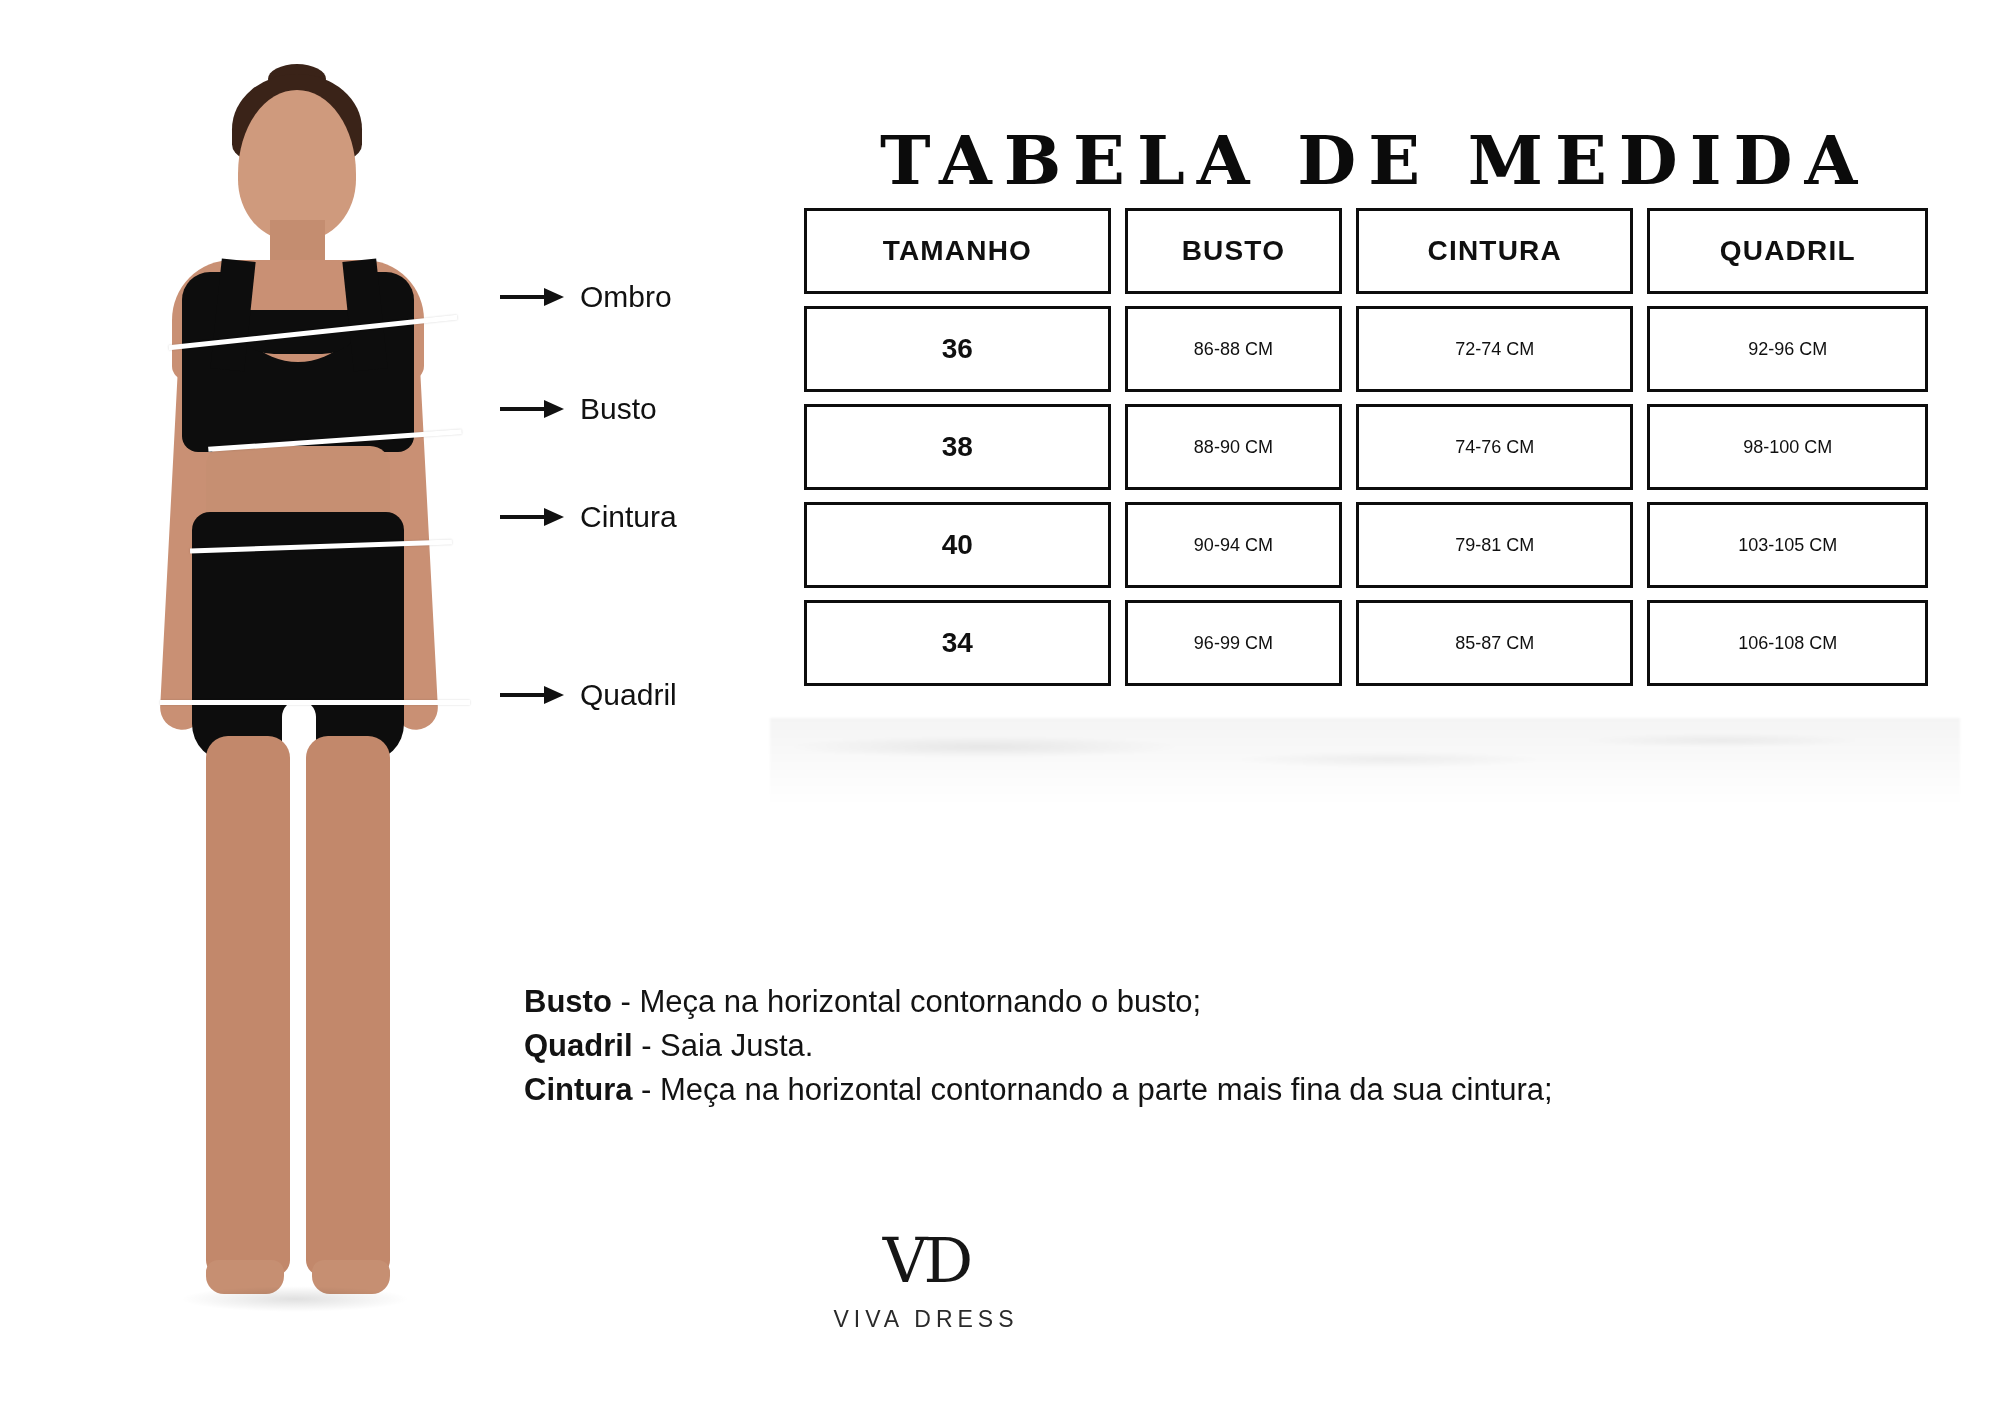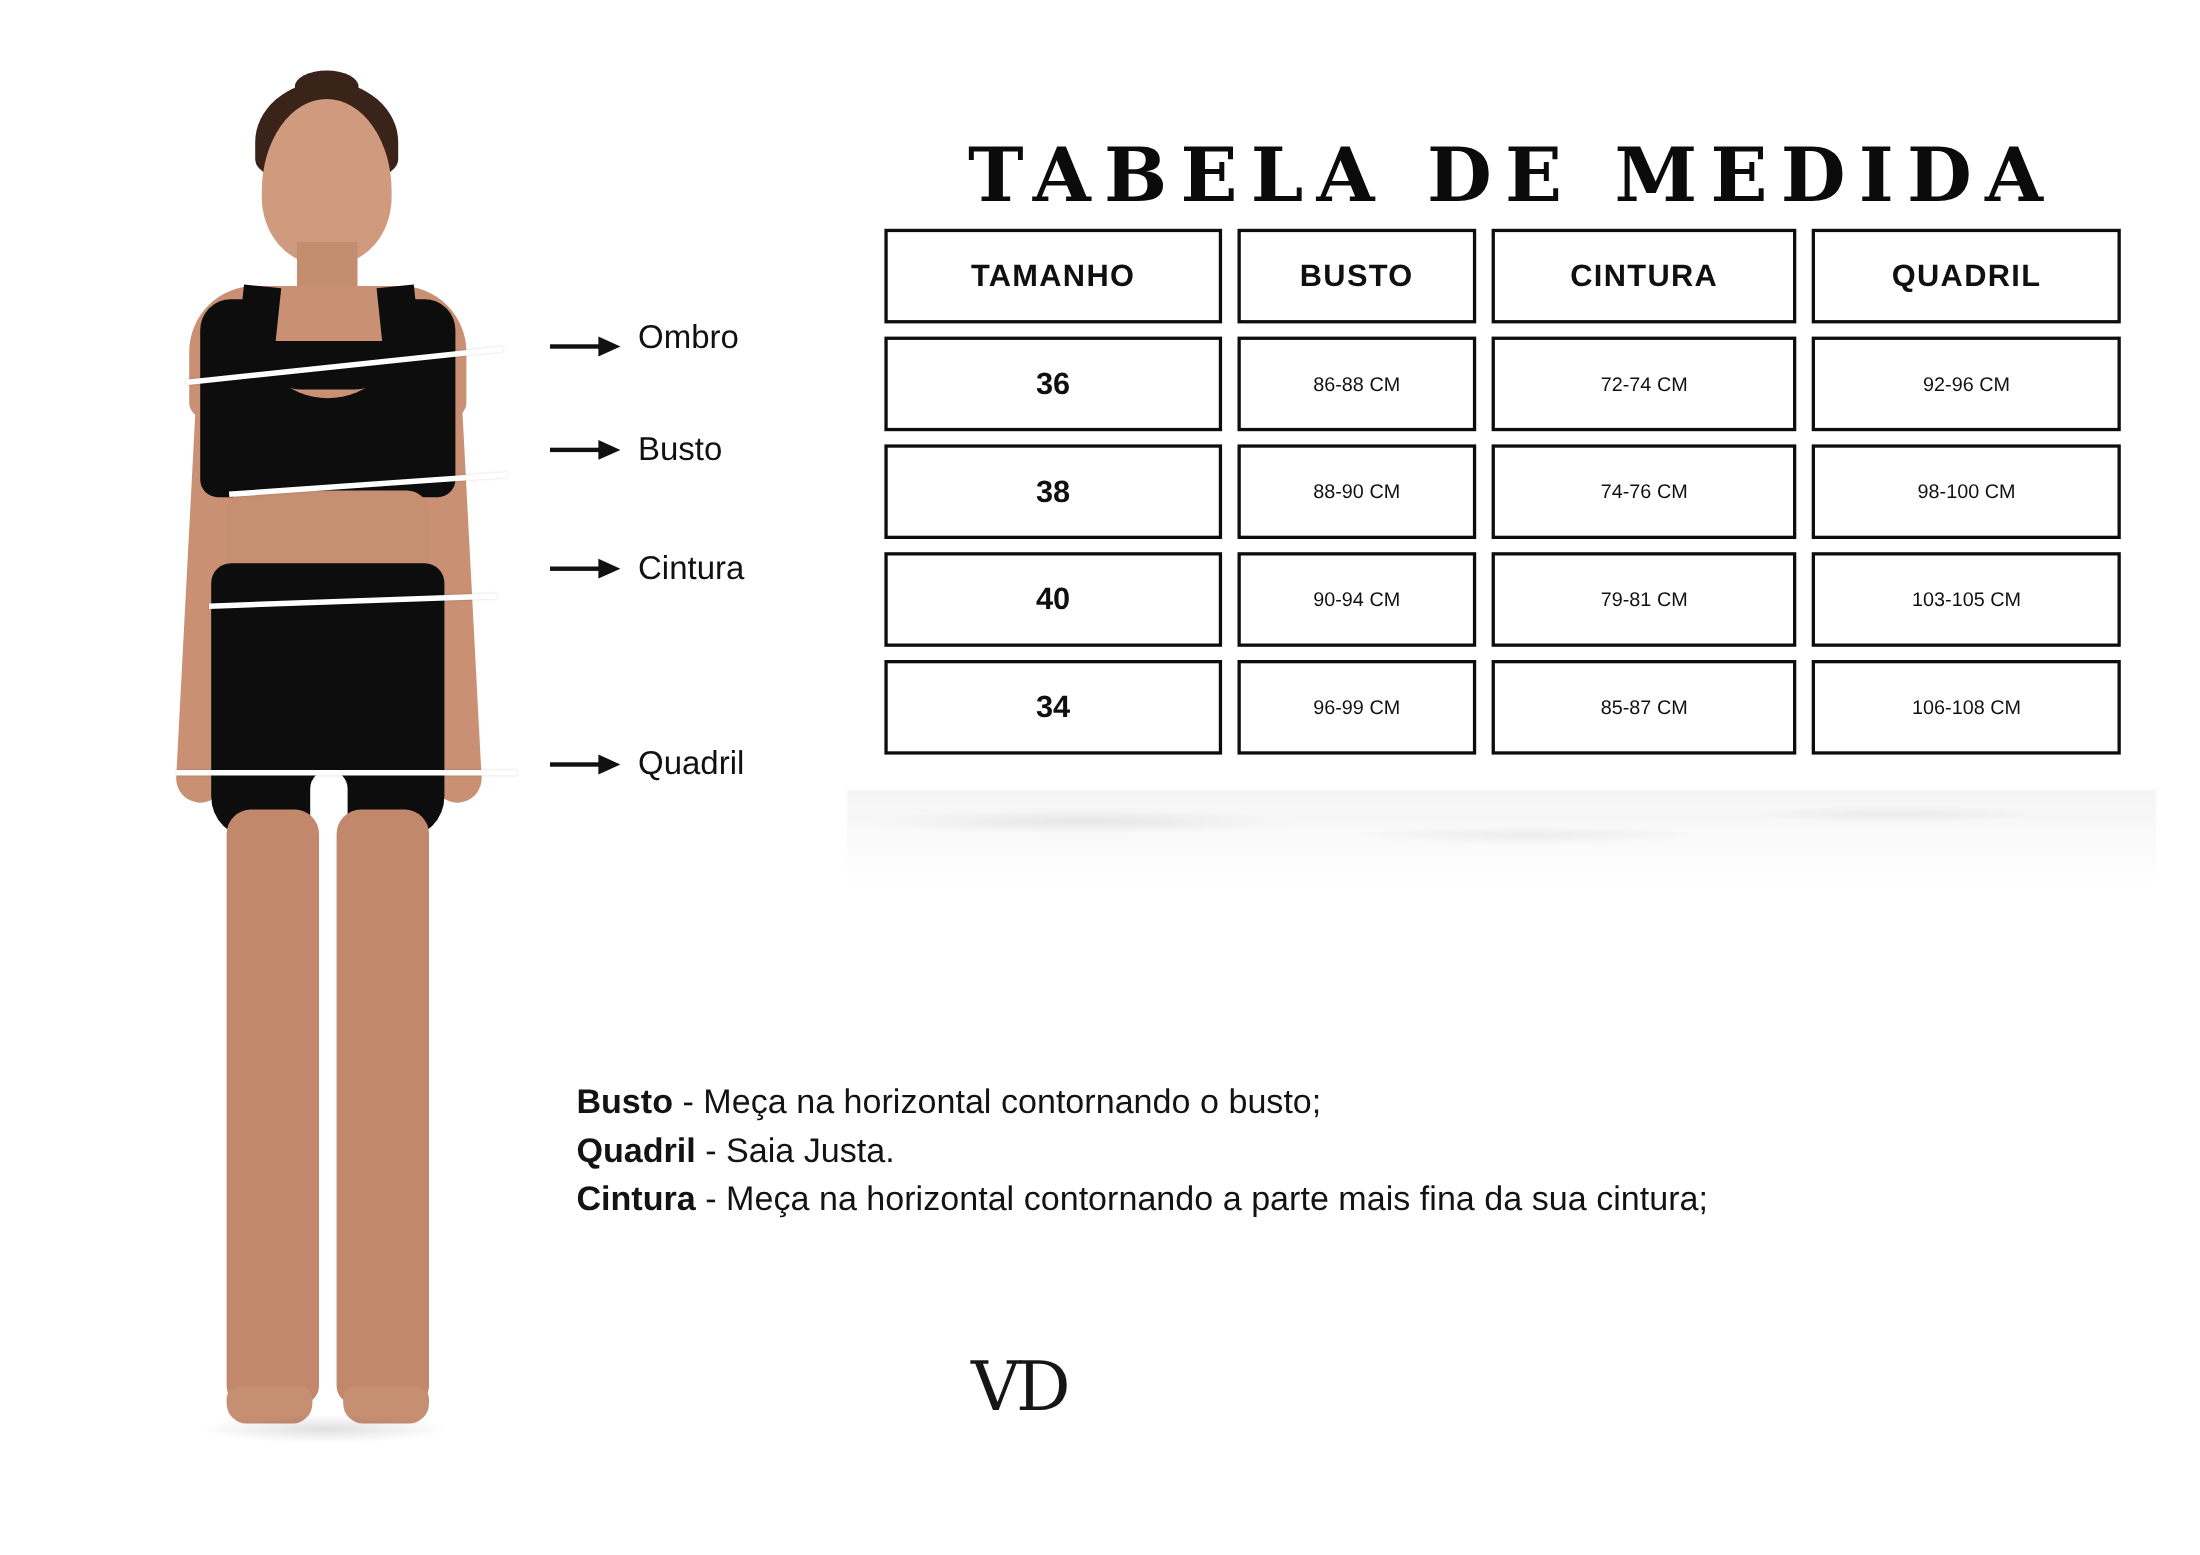--- a/index.html
+++ b/index.html
@@ -337,21 +337,21 @@
     <div class="foot-r"></div>
     <div class="shadow"></div>
   </div>
 
   <div class="guide-line" style="left:168px; top:330px; width:290px; transform:rotate(-6deg);"></div>
   <div class="guide-line" style="left:208px; top:438px; width:254px; transform:rotate(-4deg);"></div>
   <div class="guide-line" style="left:190px; top:544px; width:262px; transform:rotate(-2deg);"></div>
   <div class="guide-line" style="left:160px; top:700px; width:310px;"></div>
 </div>
 
-<div class="callout" style="left:500px; top:290px;align-items:flex-end;">
+<div class="callout" style="left:500px; top:280px;">
   <span class="arrow-ico"></span>
   <span>Ombro</span>
 </div>
 <div class="callout" style="left:500px; top:392px;">
   <span class="arrow-ico"></span>
   <span>Busto</span>
 </div>
 <div class="callout" style="left:500px; top:500px;">
   <span class="arrow-ico"></span>
   <span>Cintura</span>
@@ -409,13 +409,14 @@
   <div class="row">
     <b>Quadril</b><span> - Saia Justa.</span>
   </div>
   <div class="row">
     <b>Cintura</b><span> - Meça na horizontal contornando a parte mais fina da sua cintura;</span>
   </div>
 </div>
 
 <div class="brand">
   <div class="brand-mark">VD</div>
+  <div class="brand-name">VIVA DRESS</div>
 </div>
 
 </body></html>

